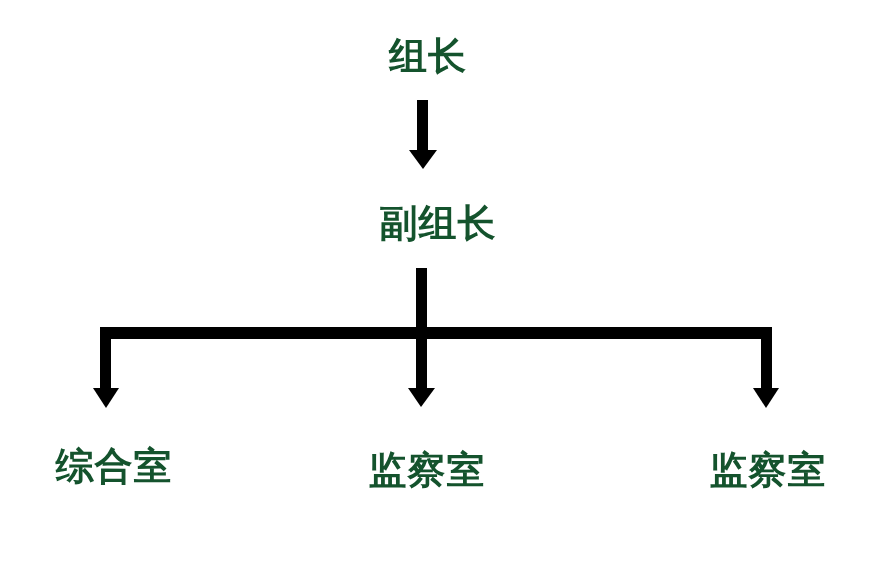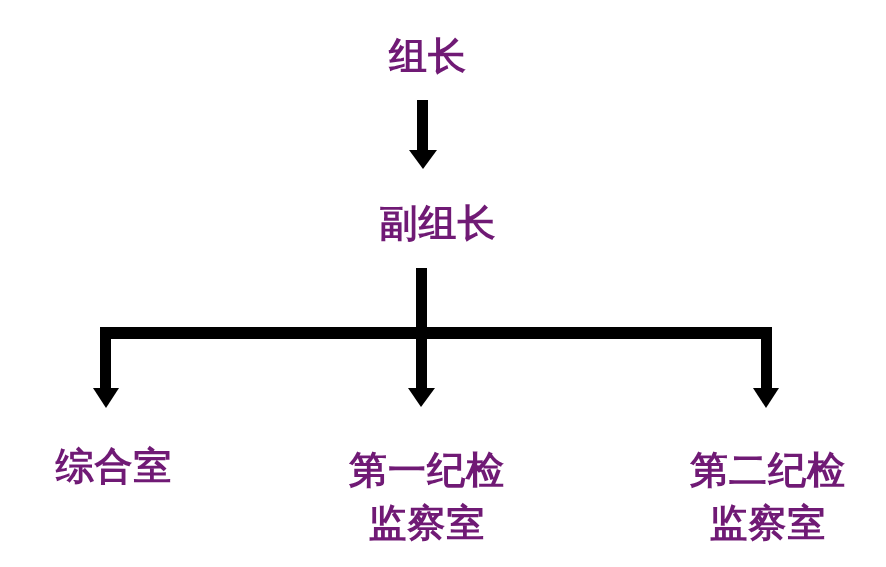--- a/index.html
+++ b/index.html
@@ -7,21 +7,21 @@
     padding: 0;
     background: #ffffff;
   }
   .canvas {
     position: relative;
     width: 886px;
     height: 567px;
     background: #ffffff;
     overflow: hidden;
     font-family: "Liberation Sans", "DejaVu Sans", sans-serif;
-    color: #701a75;
+    color: #14532d;
   }
   .edges-svg {
     position: absolute;
     left: 0;
     top: 0;
     width: 886px;
     height: 567px;
   }
   .edges-svg rect, .edges-svg polygon {
     fill: #000000;
@@ -80,22 +80,20 @@
 
   <div class="node" style="left:430px; top:203px;margin-left:8px;">
     <span>副组长</span>
   </div>
 
   <div class="node" style="left:114px; top:446px;">
     <span>综合室</span>
   </div>
 
   <div class="node two-line" style="left:427px; top:444px;">
-    <div>第一纪检</div>
     <div>监察室</div>
   </div>
 
   <div class="node two-line" style="left:768px; top:444px;">
-    <div>第二纪检</div>
     <div>监察室</div>
   </div>
 
 </div>
 
 </body></html>

